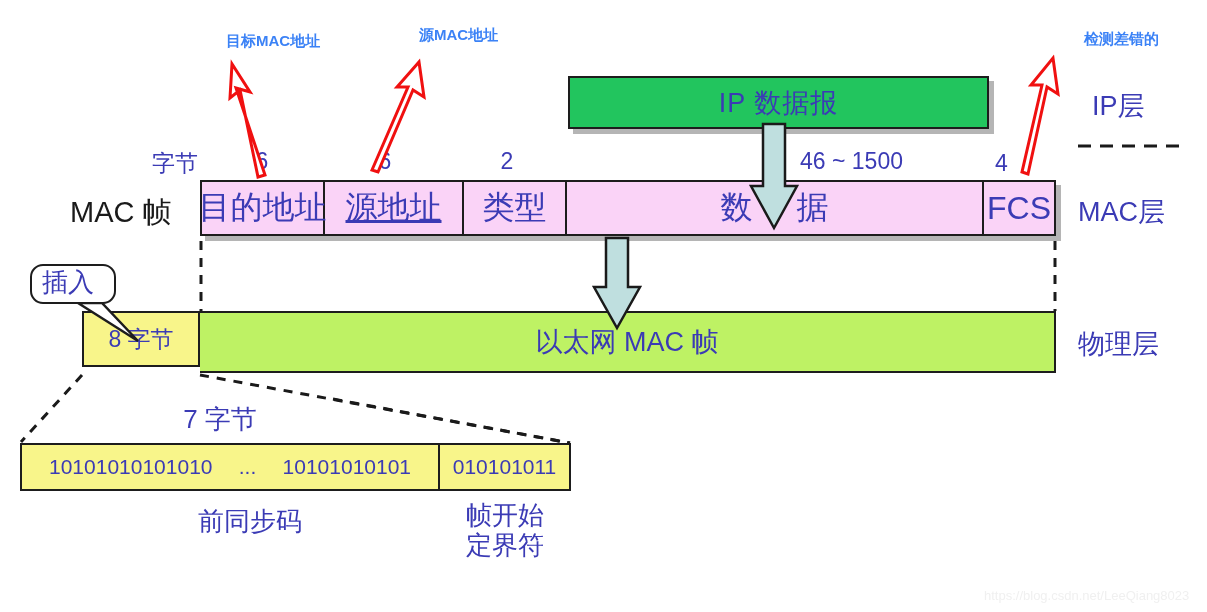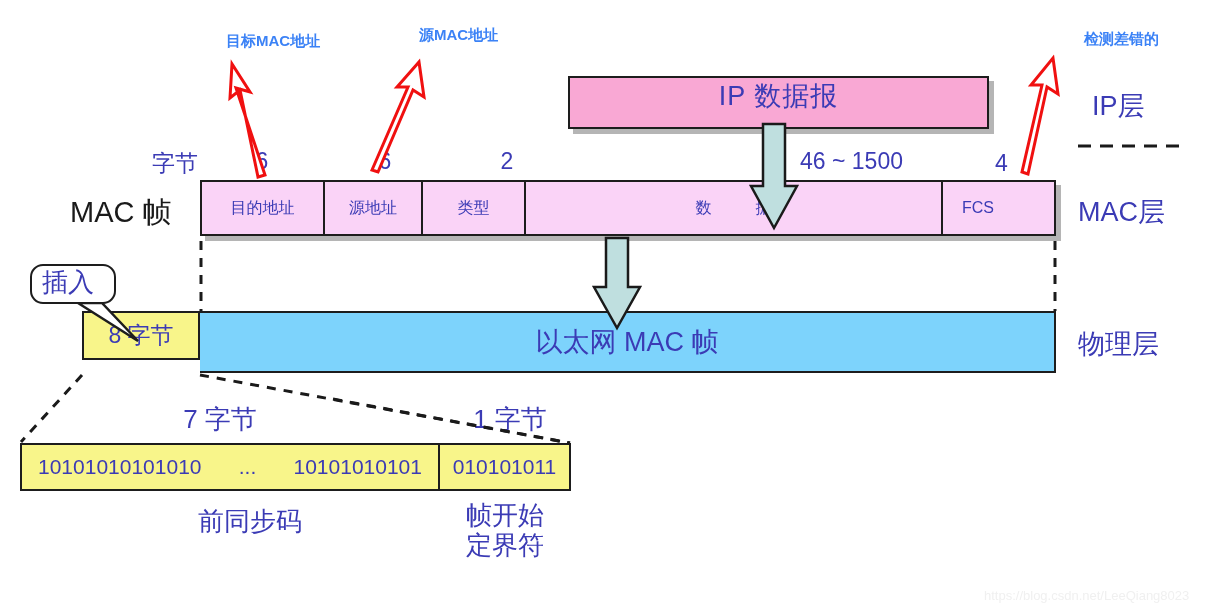--- a/index.html
+++ b/index.html
@@ -11,57 +11,57 @@
   #stage{position:absolute;left:0;top:0;width:1207px;height:612px;}
   .abs{position:absolute;}
   .red-ann{
     color:#3b82f6;font-weight:bold;font-size:15px;letter-spacing:0px;
     text-shadow:0 0 1px #ffffff,0 0 2px #ffffff;white-space:nowrap;
   }
 
   
   .ipbox{
     left:568px;top:76px;width:417px;height:49px;
-    background:#f9a8d4;border:2px solid #1d1d1d;
+    background:#22c55e;border:2px solid #1d1d1d;
     box-shadow:5px 5px 0 0 rgba(120,120,120,0.55);
-    display:flex;justify-content:center;
+    display:flex;align-items:center;justify-content:center;
     color:#3b3bb5;font-size:27px;letter-spacing:1px;
   }
 
   
   .macframe{
     left:200px;top:180px;width:856px;height:56px;
     border:2px solid #1d1d1d;background:#fad3f7;
     box-shadow:5px 5px 0 0 rgba(120,120,120,0.55);
     display:flex;box-sizing:border-box;
   }
   .cell{
     height:100%;box-sizing:border-box;
     display:flex;align-items:center;justify-content:center;
-    color:#3b3bb5;font-size:16px;white-space:nowrap;
+    color:#3b3bb5;font-size:32px;white-space:nowrap;
     border-right:2px solid #1d1d1d;
   }
   .cell.last{border-right:none;}
 
   
   .bytelbl{
     color:#3b3bb5;font-size:23px;text-align:center;white-space:nowrap;
   }
 
   
   .physrow{left:82px;top:311px;width:974px;height:62px;}
   .pre8{
-    left:0;top:0;width:118px;height:49px;box-sizing:border-box;
+    left:0;top:0;width:118px;height:56px;box-sizing:border-box;
     background:#f8f58a;border:2px solid #1d1d1d;
     display:flex;align-items:center;justify-content:center;
     color:#3b3bb5;font-size:23px;white-space:nowrap;
   }
   .ethframe{
     left:118px;top:0;width:856px;height:62px;box-sizing:border-box;
-    background:#7dd3fc;border:2px solid #1d1d1d;border-left:none;
+    background:#bef264;border:2px solid #1d1d1d;border-left:none;
     display:flex;align-items:center;justify-content:center;
     color:#3b3bb5;font-size:27px;white-space:nowrap;
   }
 
   
   .callout{
     left:30px;top:264px;width:86px;height:40px;box-sizing:border-box;
     border:2px solid #1d1d1d;border-radius:13px;background:#ffffff;
     z-index:6;
   }
@@ -75,21 +75,21 @@
   .pbox{
     left:20px;top:443px;width:551px;height:48px;box-sizing:border-box;
     border:2px solid #1d1d1d;background:#f8f58a;display:flex;
   }
   .pcell{
     height:100%;box-sizing:border-box;display:flex;align-items:center;
     color:#3b3bb5;font-size:21px;white-space:nowrap;
   }
   .pcell.seven{
     width:421px;border-right:2px solid #1d1d1d;
-    justify-content:space-between;padding:0 16px;
+    justify-content:space-between;padding:0 27px;
   }
   .pcell.one{width:130px;justify-content:center;}
 
   .capt{color:#3b3bb5;font-size:26px;line-height:30px;text-align:center;white-space:nowrap;}
 
   
   .layerlbl{color:#3b3bb5;font-size:27px;white-space:nowrap;}
   .maclbl{color:#1a1a1a;font-size:29px;white-space:nowrap;}
 
   
@@ -138,21 +138,21 @@
   <div class="abs bytelbl" style="left:462px;top:148px;width:90px;">2</div>
   <div class="abs bytelbl" style="left:800px;top:148px;width:190px;text-align:left;">46 ~ 1500</div>
   <div class="abs bytelbl" style="left:995px;top:150px;width:40px;text-align:left;">4</div>
 
   <div class="abs maclbl" style="left:70px;top:193px;">MAC 帧</div>
 
   <div class="abs macframe">
     <div class="cell" style="width:123px;">
       <span>目的地址</span>
     </div>
-    <div class="cell" style="width:98px;">
+    <div class="cell" style="width:139px;text-decoration:underline;">
       <span>源地址</span>
     </div>
     <div class="cell" style="width:103px;">
       <span>类型</span>
     </div>
     <div class="cell" style="width:417px;">
       <span>数</span>
       <span style="display:inline-block;width:44px;"></span>
       <span>据</span>
     </div>
@@ -171,21 +171,20 @@
     </div>
     <div class="abs ethframe">
       <span>以太网 MAC 帧</span>
     </div>
   </div>
 
   <div class="abs callout"></div>
   <div class="abs callout-text">插入</div>
 
   <div class="abs capt" style="left:150px;top:404px;width:140px;">7 字节</div>
-  <div class="abs capt" style="left:455px;top:404px;width:110px;">1 字节</div>
 
   <div class="abs pbox">
     <div class="pcell seven">
       <span>10101010101010</span>
       <span>...</span>
       <span>10101010101</span>
     </div>
     <div class="pcell one">
       <span>010101011</span>
     </div>

